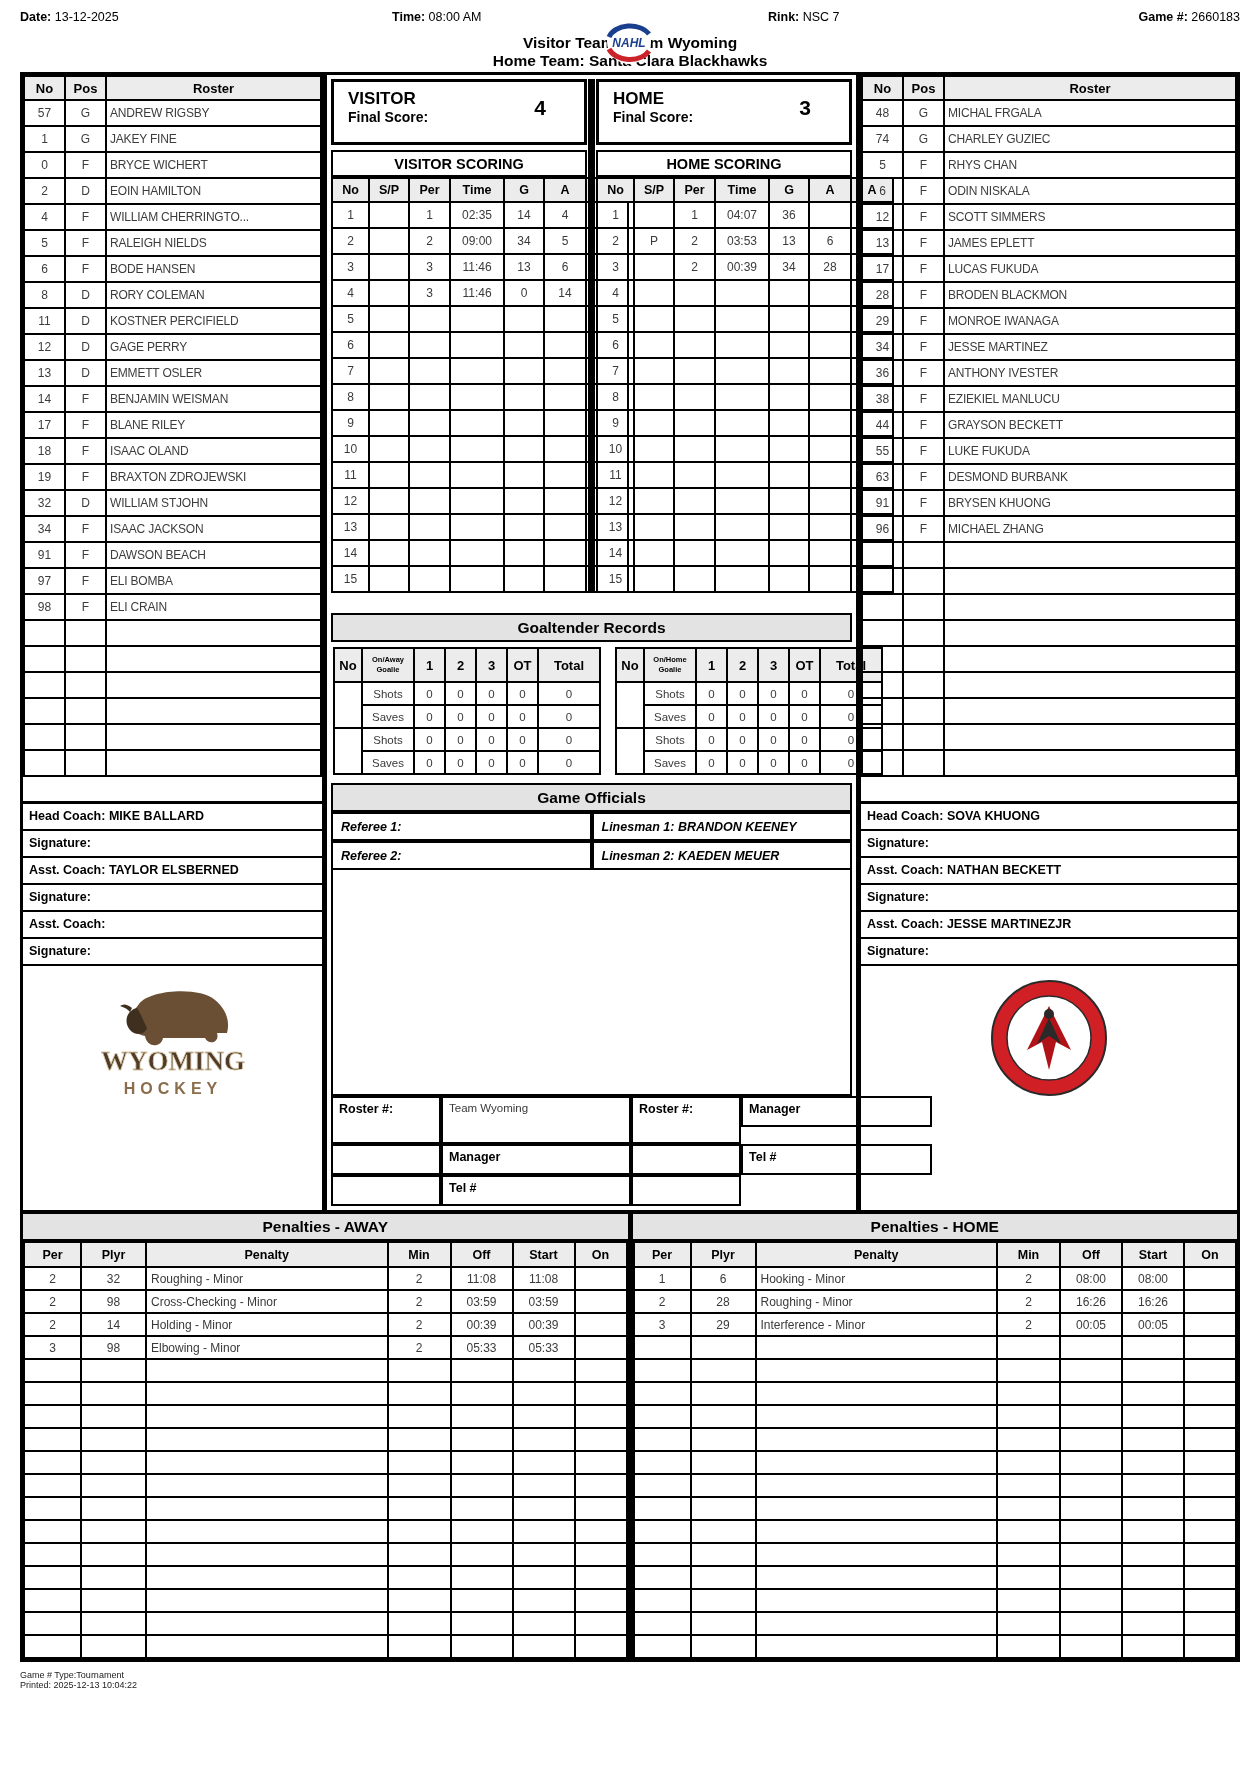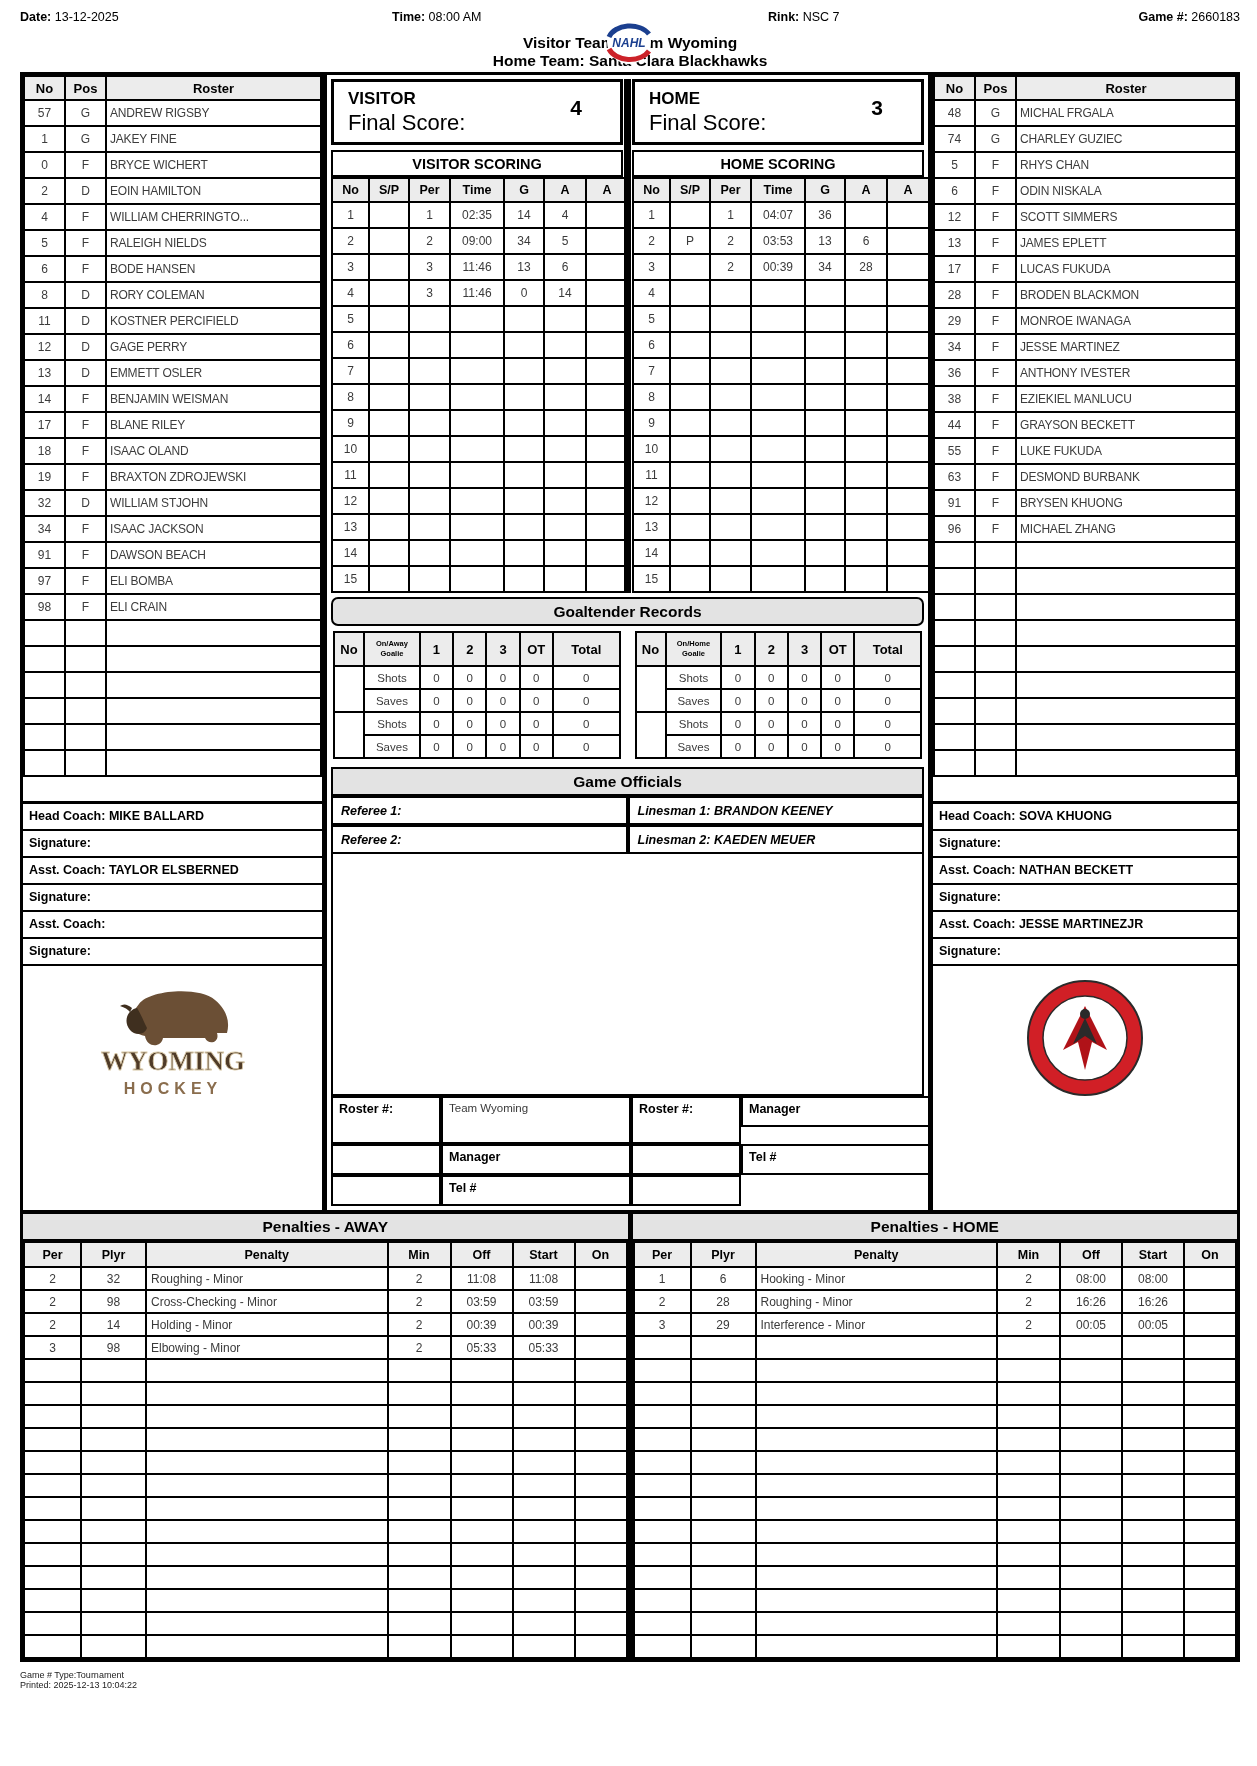--- a/index.html
+++ b/index.html
@@ -17,21 +17,21 @@
   .fld-game { margin-left:auto; }
   .teams-row { position:relative; display:flex; justify-content:space-between; align-items:center;
                padding:10px 17px 6px 20px; font-size:15.5px; font-weight:bold; height:46px;flex-direction:column; }
   .league-logo { position:absolute; left:50%; top:-6px; transform:translateX(-50%); }
 
   
   .sheet { margin:2px 17px 0 20px; border:3px solid #000; }
   .main-row { display:flex; height:1135px; }
   .vdiv { width:5px; background:#000; }
   .col-left  { width:299px; display:flex; flex-direction:column; }
-  .col-center{ width:601px; display:flex; flex-direction:column; padding:4px; }
+  .col-center{ width:529px; display:flex; flex-direction:column; padding:4px; }
   .col-right { flex:1; display:flex; flex-direction:column; }
 
   table { border-collapse:collapse; width:100%; table-layout:fixed; }
   th, td { border:2px solid #000; overflow:hidden; white-space:nowrap; }
   th { background:#ececec; font-weight:bold; }
 
   
   .roster-table th { height:24px; font-size:13px; }
   .roster-table td { height:26px; font-size:12px; text-align:center; color:#3c3c3c; padding:0 3px; }
   .roster-table td:nth-child(3){ text-align:left; letter-spacing:-0.2px; }
@@ -42,21 +42,21 @@
   .staff-row { border-bottom:2px solid #000; height:27px; line-height:25px; padding-left:6px;
                font-weight:bold; font-size:12.5px; white-space:nowrap; overflow:hidden; }
   .logo-area { flex:1; display:flex; align-items:flex-start; justify-content:center; padding-top:12px; }
 
   
   .scoring-pair { display:flex; }
   .sub { flex:1; min-width:0; }
   .center-bar { width:7px; background:#000; margin:0 1px; }
   .score-box { border:3px solid #000; height:66px; display:flex; margin-bottom:5px; padding:6px 10px 0 14px; }
   .score-team { font-size:17px; font-weight:bold; line-height:1.25; }
-  .score-label{ font-size:22px; font-weight:normal; }
+  .score-label{ font-size:14px; font-weight:bold; }
   .score-num { margin-left:auto; font-size:21px; font-weight:bold; padding:8px 28px 0 0; }
   .scoring-title { border:2px solid #000; text-align:center; font-weight:bold; font-size:14.5px;
                    height:27px; line-height:24px; }
   .scoring-table th { height:24px; font-size:12.5px; }
   .scoring-table td { height:26px; font-size:12px; text-align:center; color:#3a3a3a; }
   .sc-no{width:37px;} .sc-sp{width:40px;} .sc-per{width:41px;} .sc-time{width:54px;}
   .sc-g{width:40px;} .sc-a1{width:42px;} .sc-a2{width:42px;}
 
   
   .bar-title { background:#e3e3e3; border:2px solid #000; text-align:center; font-weight:bold;
@@ -629,21 +629,21 @@
                     <td></td>
                     <td></td>
                     <td></td>
                     <td></td>
                   </tr>
                 </tbody>
             </table>
           </div>
         </div>
 
-        <div class="bar-title" style="margin-top:4px;border-radius:7px;">Goaltender Records</div>
+        <div class="bar-title" style="margin-top:20px;">Goaltender Records</div>
         <div class="goalt-wrap">
           <table class="goalt-table">
             <colgroup>
                 <col class="gc-no">
                 <col class="gc-lab">
                 <col class="gc-p">
                 <col class="gc-p">
                 <col class="gc-p">
                 <col class="gc-p">
                 <col class="gc-tot">

